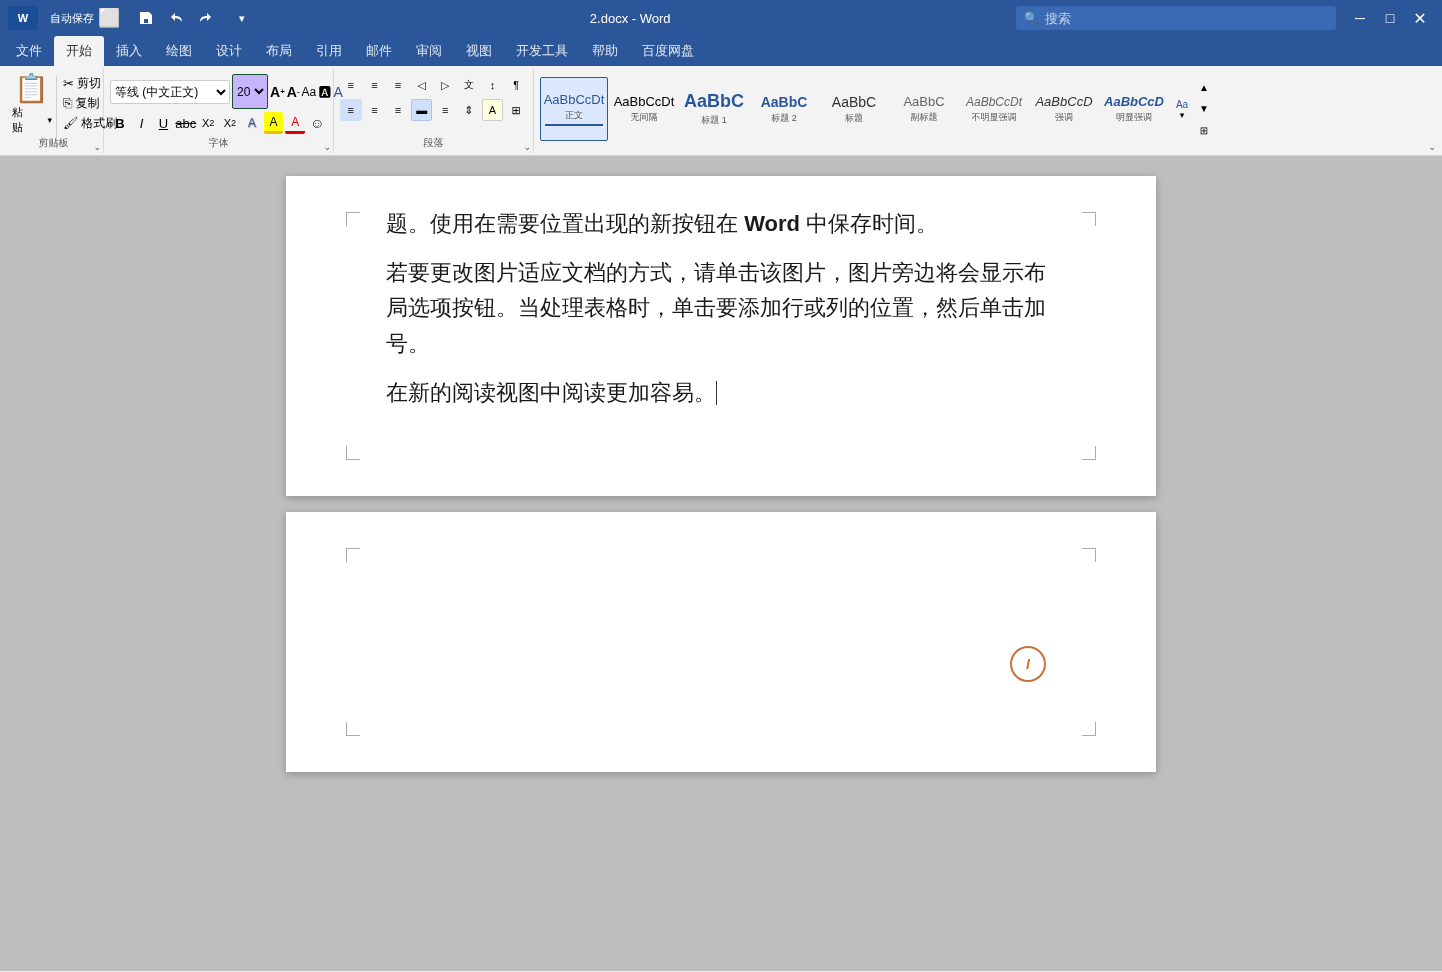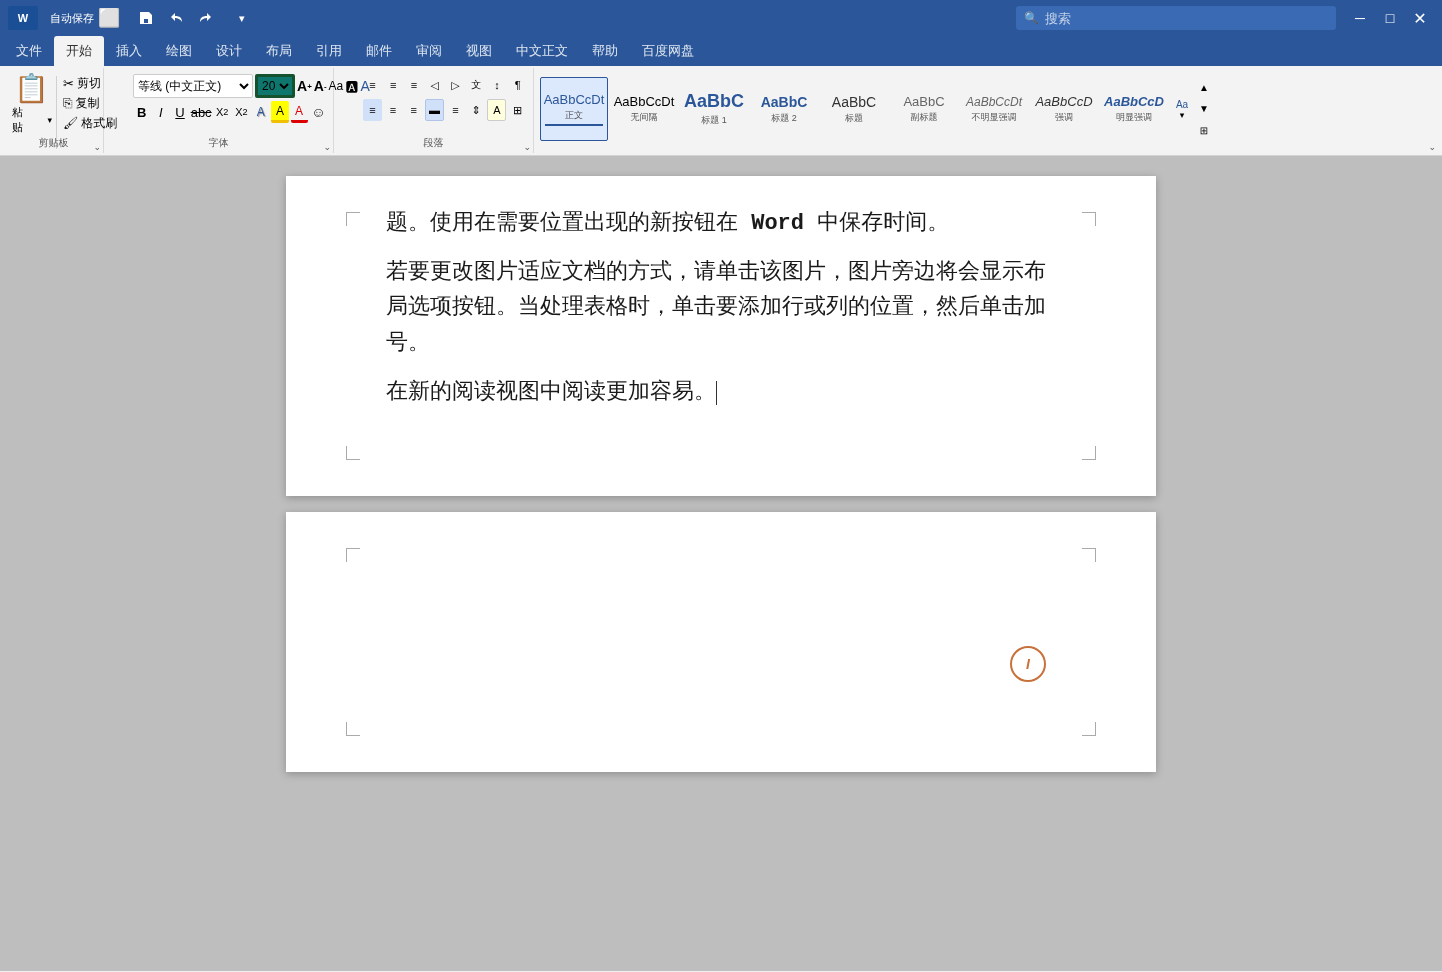--- a/index.html
+++ b/index.html
@@ -145,25 +145,25 @@
       white-space: nowrap;
     }
 
     
     .font-select {
       width: 120px; height: 24px; font-size: 12px;
       border: 1px solid #ccc; border-radius: 2px;
       background: white;
     }
     .font-size-select {
-      width: 44px; height: 24px; font-size: 12px;
-      border: 3px solid #14532d; border-radius: 2px;
-      background: #0f766e;
-    }
-    .font-row { display: flex; align-items: center; gap: 2px; margin-bottom: 3px; margin-left: 23px; }
+      width: 44px; height: 35px; font-size: 12px;
+      border: 1px solid #14532d; border-radius: 2px;
+      background: #c4b5fd;
+    }
+    .font-row { display: flex; align-items: center; gap: 2px; margin-bottom: 3px; }
     .font-btn {
       width: 22px; height: 22px; display: flex; align-items: center; justify-content: center;
       border-radius: 2px; cursor: pointer; font-size: 13px;
     }
     .font-btn.bold { font-weight: bold; }
     .font-btn.italic { font-style: italic; }
     .font-btn.underline { text-decoration: underline; }
 
     
     .document-area {
@@ -184,21 +184,21 @@
       min-height: 550px;
       box-shadow: 0 2px 8px rgba(0,0,0,0.25);
       position: relative;
       padding: 60px 100px;
     }
 
     .page-content {
       font-size: 22px;
       line-height: 1.6;
       color: #1a1a1a;
-      font-family: Liberation Mono, monospace;
+      font-family: Liberation Sans, sans-serif;
     }
 
     .page-corner-tl, .page-corner-tr, .page-corner-bl, .page-corner-br {
       position: absolute;
       width: 14px; height: 14px;
       border-color: #aaa;
       border-style: solid;
     }
     .page-corner-tl { top: 36px; left: 60px; border-width: 1px 0 0 1px; }
     .page-corner-tr { top: 36px; right: 60px; border-width: 1px 1px 0 0; }
@@ -308,20 +308,23 @@
 
     <div class="qa-icon">
       <svg width="16" height="16" viewBox="0 0 16 16" fill="white">
           <path d="M13 7l-4-4v3c-5 0-7 2-7 6 2-3 4-4 7-4v3l4-4z"></path>
         </svg>
     </div>
 
     <div class="qa-icon" style="font-size:11px;">▾</div>
   </div>
 
+  <div class="title-bar-center">
+    <span>2.docx - Word</span>
+  </div>
 
   <div class="title-bar-right">
 
     <div class="search-bar">
       <span style="color:rgba(255,255,255,0.8); font-size:12px;">🔍</span>
       <input class="search-input" type="text" placeholder="搜索" style="">
     </div>
 
     <div class="tb-icon" style="margin-left:8px;">─</div>
     <div class="tb-icon">□</div>
@@ -333,21 +336,21 @@
   <div class="ribbon-tab">文件</div>
   <div class="ribbon-tab active">开始</div>
   <div class="ribbon-tab">插入</div>
   <div class="ribbon-tab">绘图</div>
   <div class="ribbon-tab">设计</div>
   <div class="ribbon-tab">布局</div>
   <div class="ribbon-tab">引用</div>
   <div class="ribbon-tab">邮件</div>
   <div class="ribbon-tab">审阅</div>
   <div class="ribbon-tab">视图</div>
-  <div class="ribbon-tab">中文正文</div>
+  <div class="ribbon-tab">开发工具</div>
   <div class="ribbon-tab">帮助</div>
   <div class="ribbon-tab">百度网盘</div>
 </div>
 
 <div class="ribbon">
 
   <div class="ribbon-group" style="width:100px; min-width:100px;">
     <div class="ribbon-group-content">
 
       <div style="display:flex; flex-direction:column; align-items:center;">

